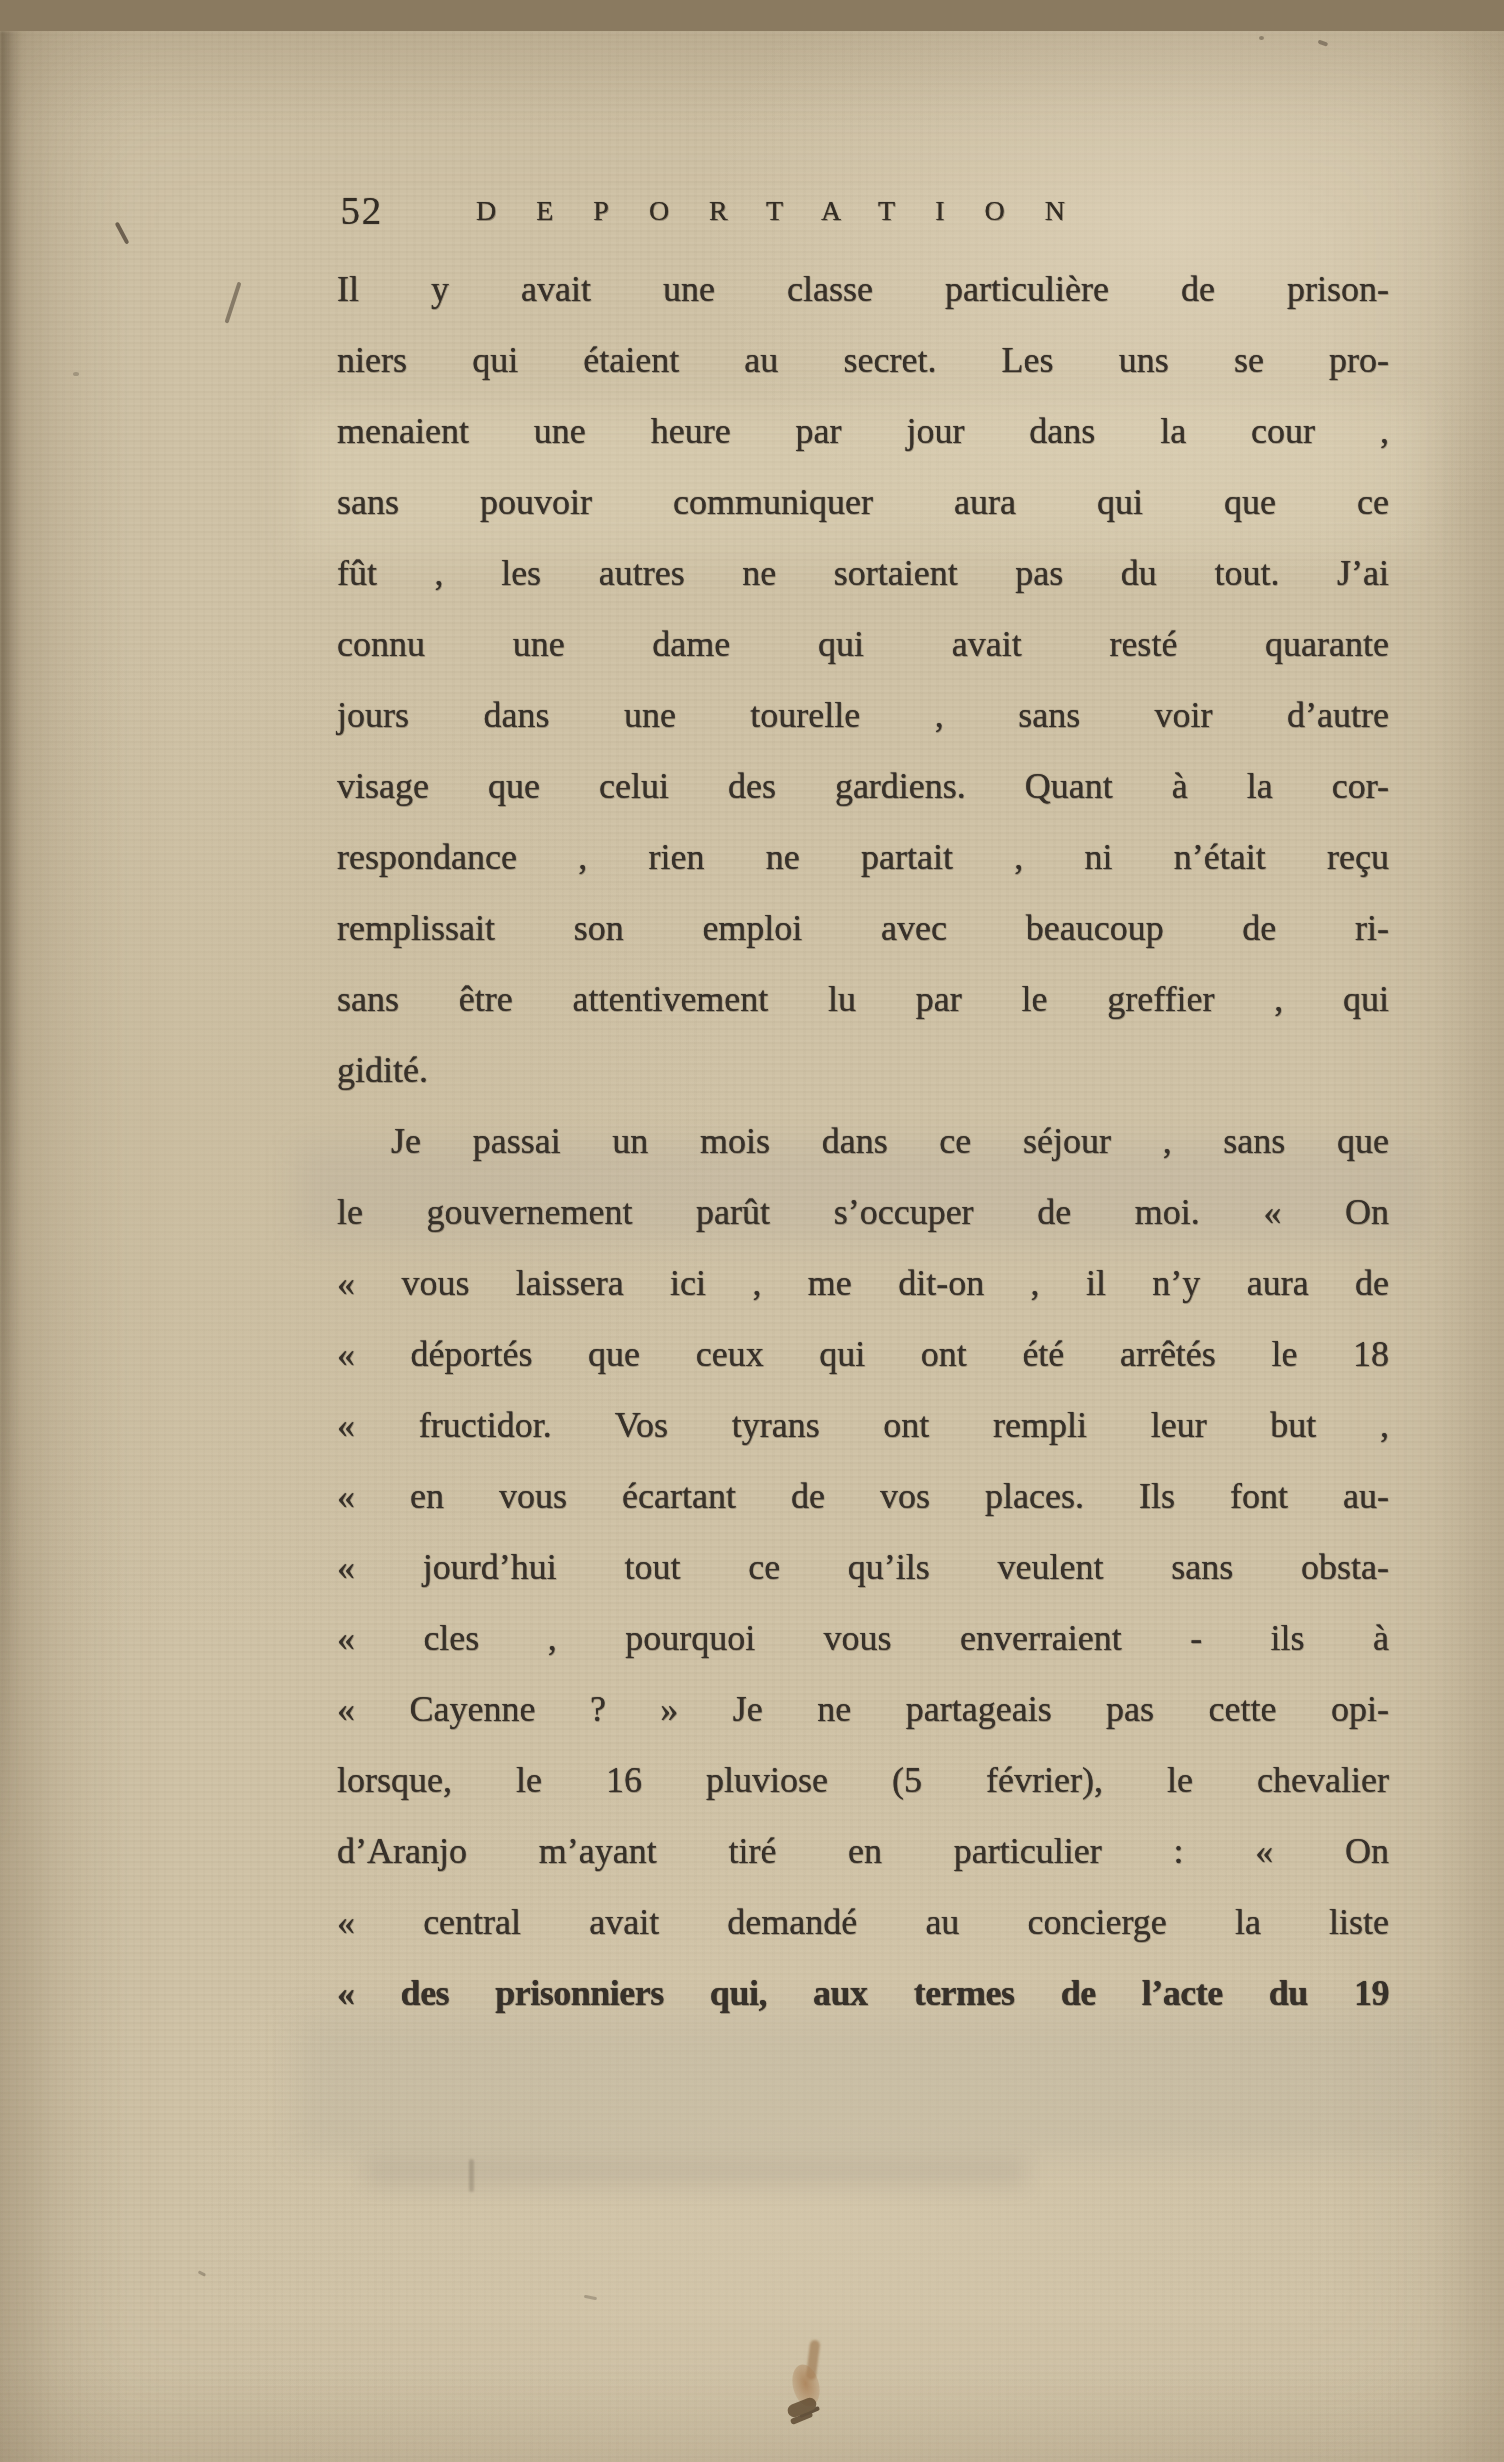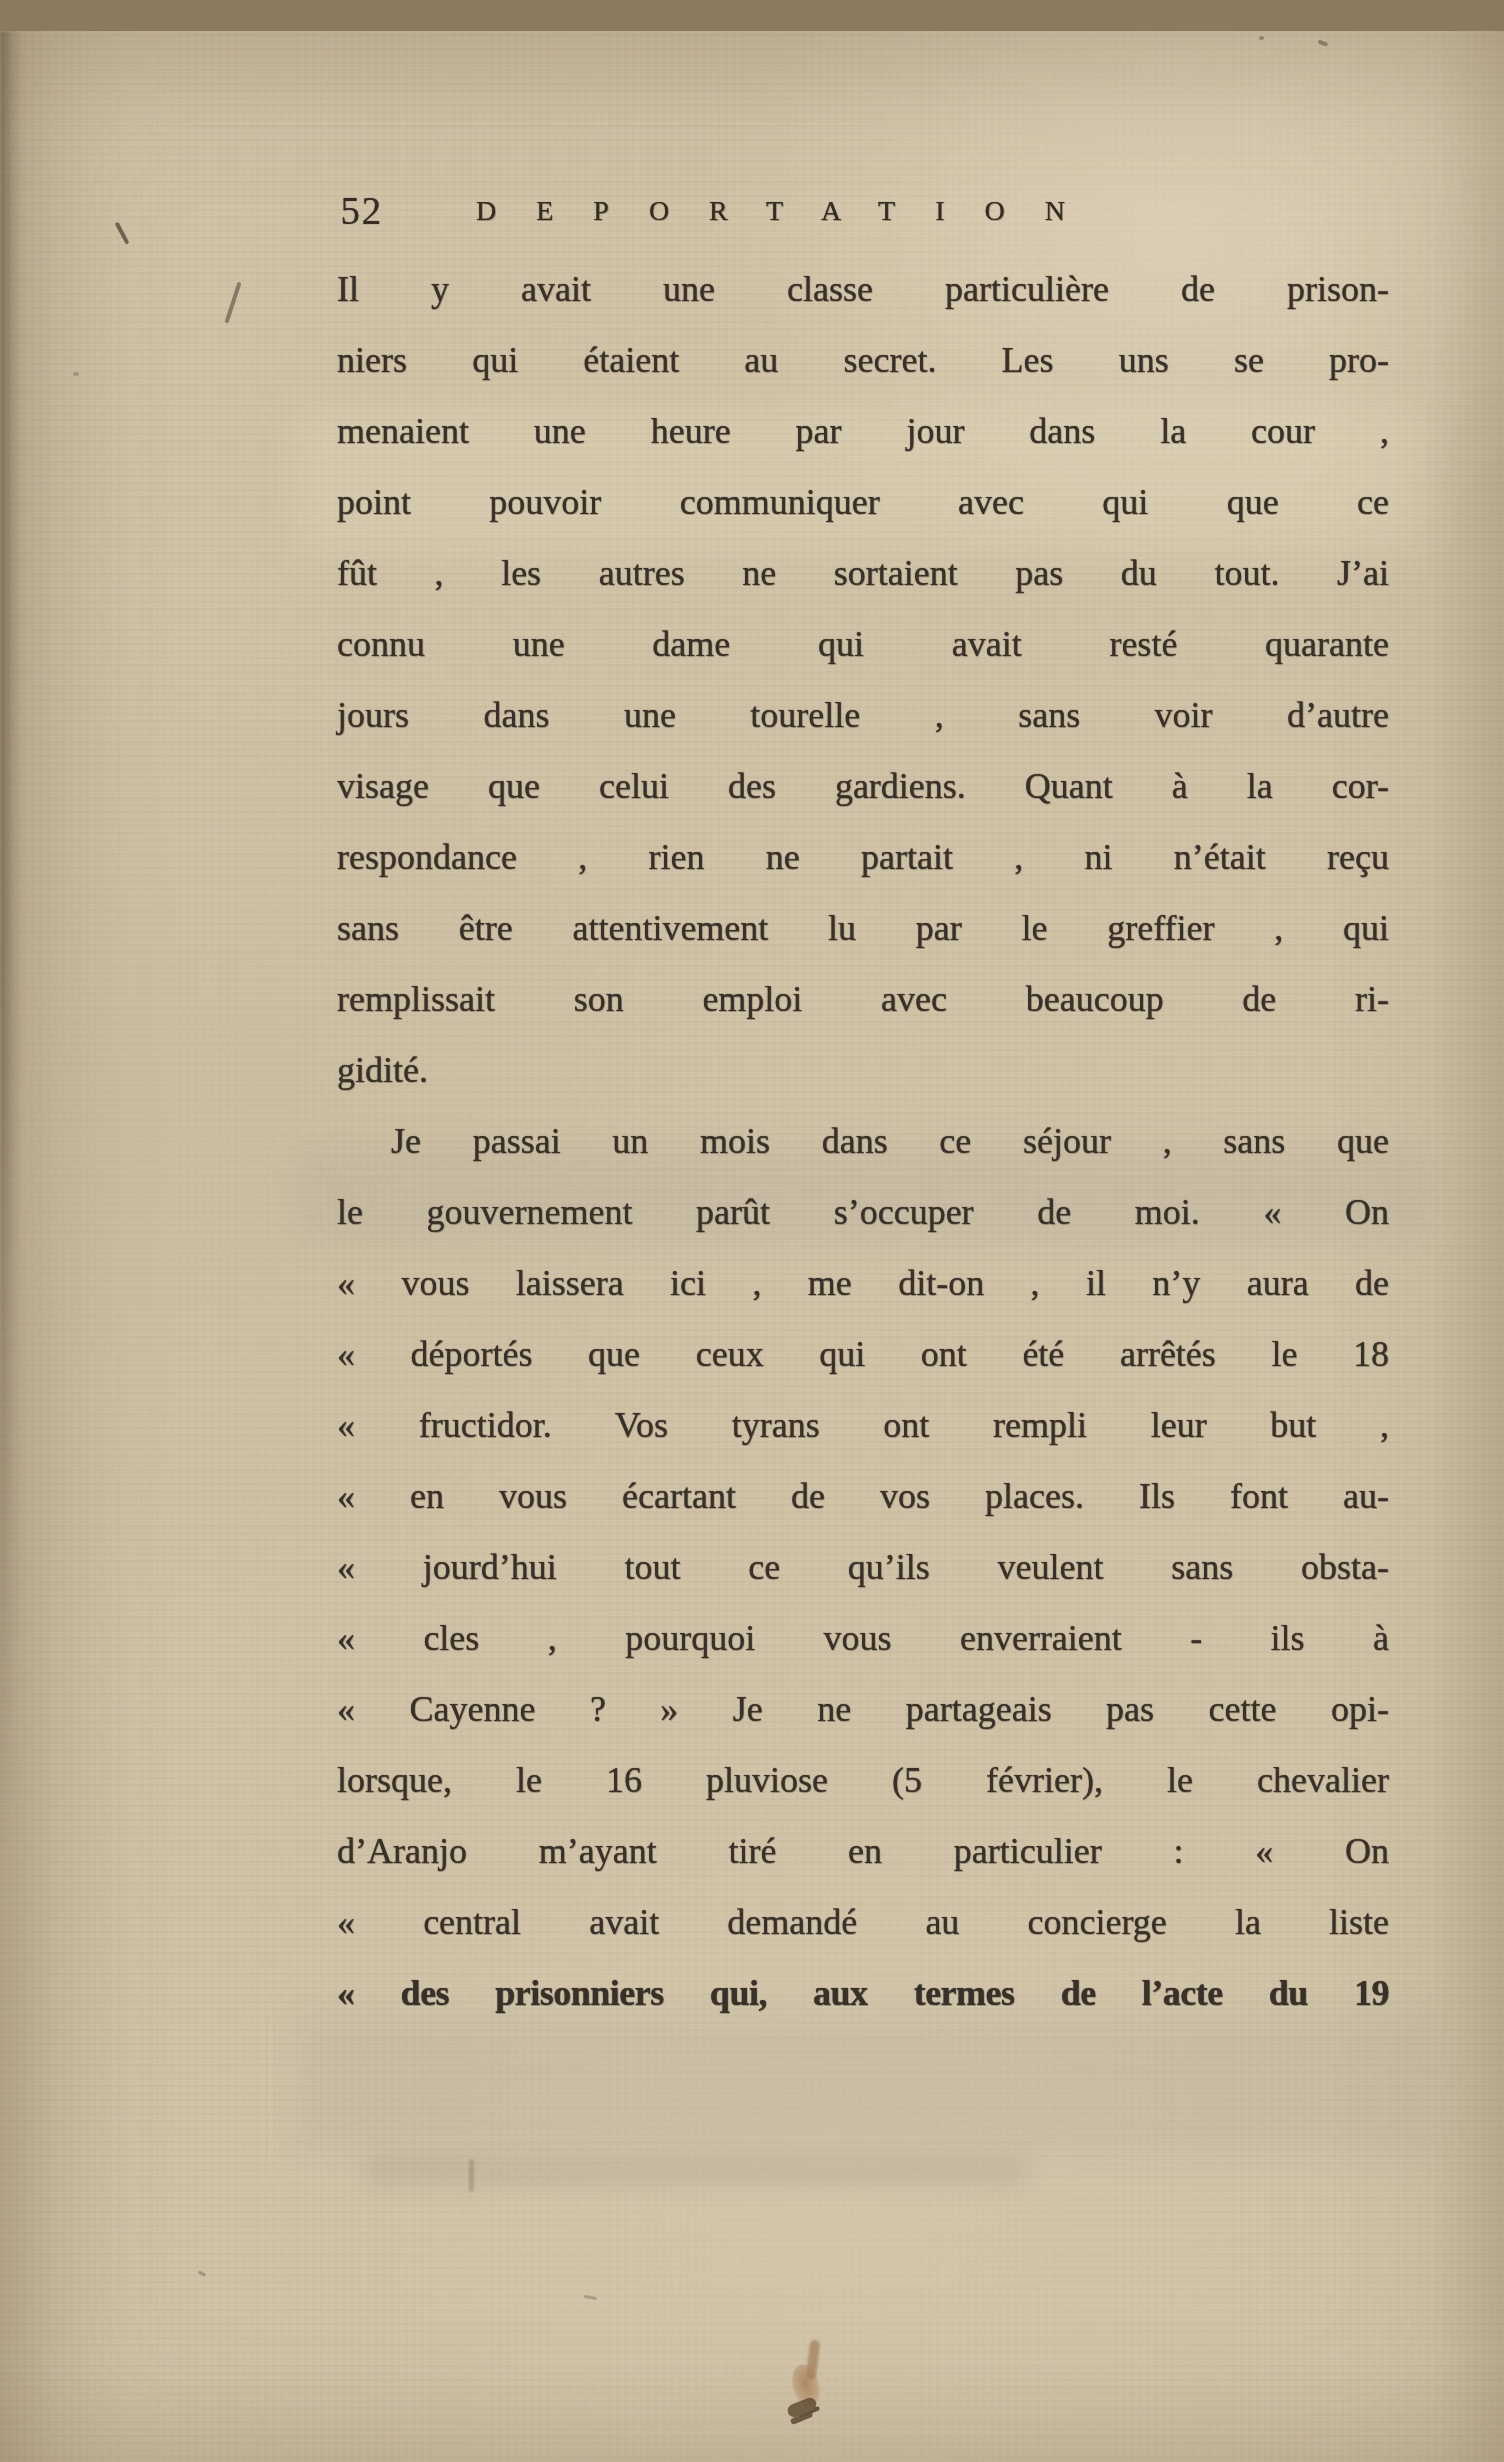--- a/index.html
+++ b/index.html
@@ -99,28 +99,28 @@
 
   <div class="running-head">
     <span class="folio">52</span>
     <span class="running-title">DEPORTATION</span>
   </div>
 
   <div class="page-body">
     <div class="line">Il y avait une classe particulière de prison-</div>
     <div class="line">niers qui étaient au secret. Les uns se pro-</div>
     <div class="line">menaient une heure par jour dans la cour ,</div>
-    <div class="line">point pouvoir communiquer avec qui que ce</div>
+    <div class="line">sans pouvoir communiquer aura qui que ce</div>
     <div class="line">fût , les autres ne sortaient pas du tout. J’ai</div>
     <div class="line">connu une dame qui avait resté quarante</div>
     <div class="line">jours dans une tourelle , sans voir d’autre</div>
     <div class="line">visage que celui des gardiens. Quant à la cor-</div>
     <div class="line">respondance , rien ne partait , ni n’était reçu</div>
+    <div class="line">remplissait son emploi avec beaucoup de ri-</div>
     <div class="line">sans être attentivement lu par le greffier , qui</div>
-    <div class="line">remplissait son emploi avec beaucoup de ri-</div>
     <div class="line par-end">gidité.</div>
     <div class="line indent">Je passai un mois dans ce séjour , sans que</div>
     <div class="line">le gouvernement parût s’occuper de moi. « On</div>
     <div class="line">« vous laissera ici , me dit-on , il n’y aura de</div>
     <div class="line">« déportés que ceux qui ont été arrêtés le 18</div>
     <div class="line">« fructidor. Vos tyrans ont rempli leur but ,</div>
     <div class="line">« en vous écartant de vos places. Ils font au-</div>
     <div class="line">« jourd’hui tout ce qu’ils veulent sans obsta-</div>
     <div class="line">« cles , pourquoi vous enverraient - ils à</div>
     <div class="line">« Cayenne ? » Je ne partageais pas cette opi-</div>

